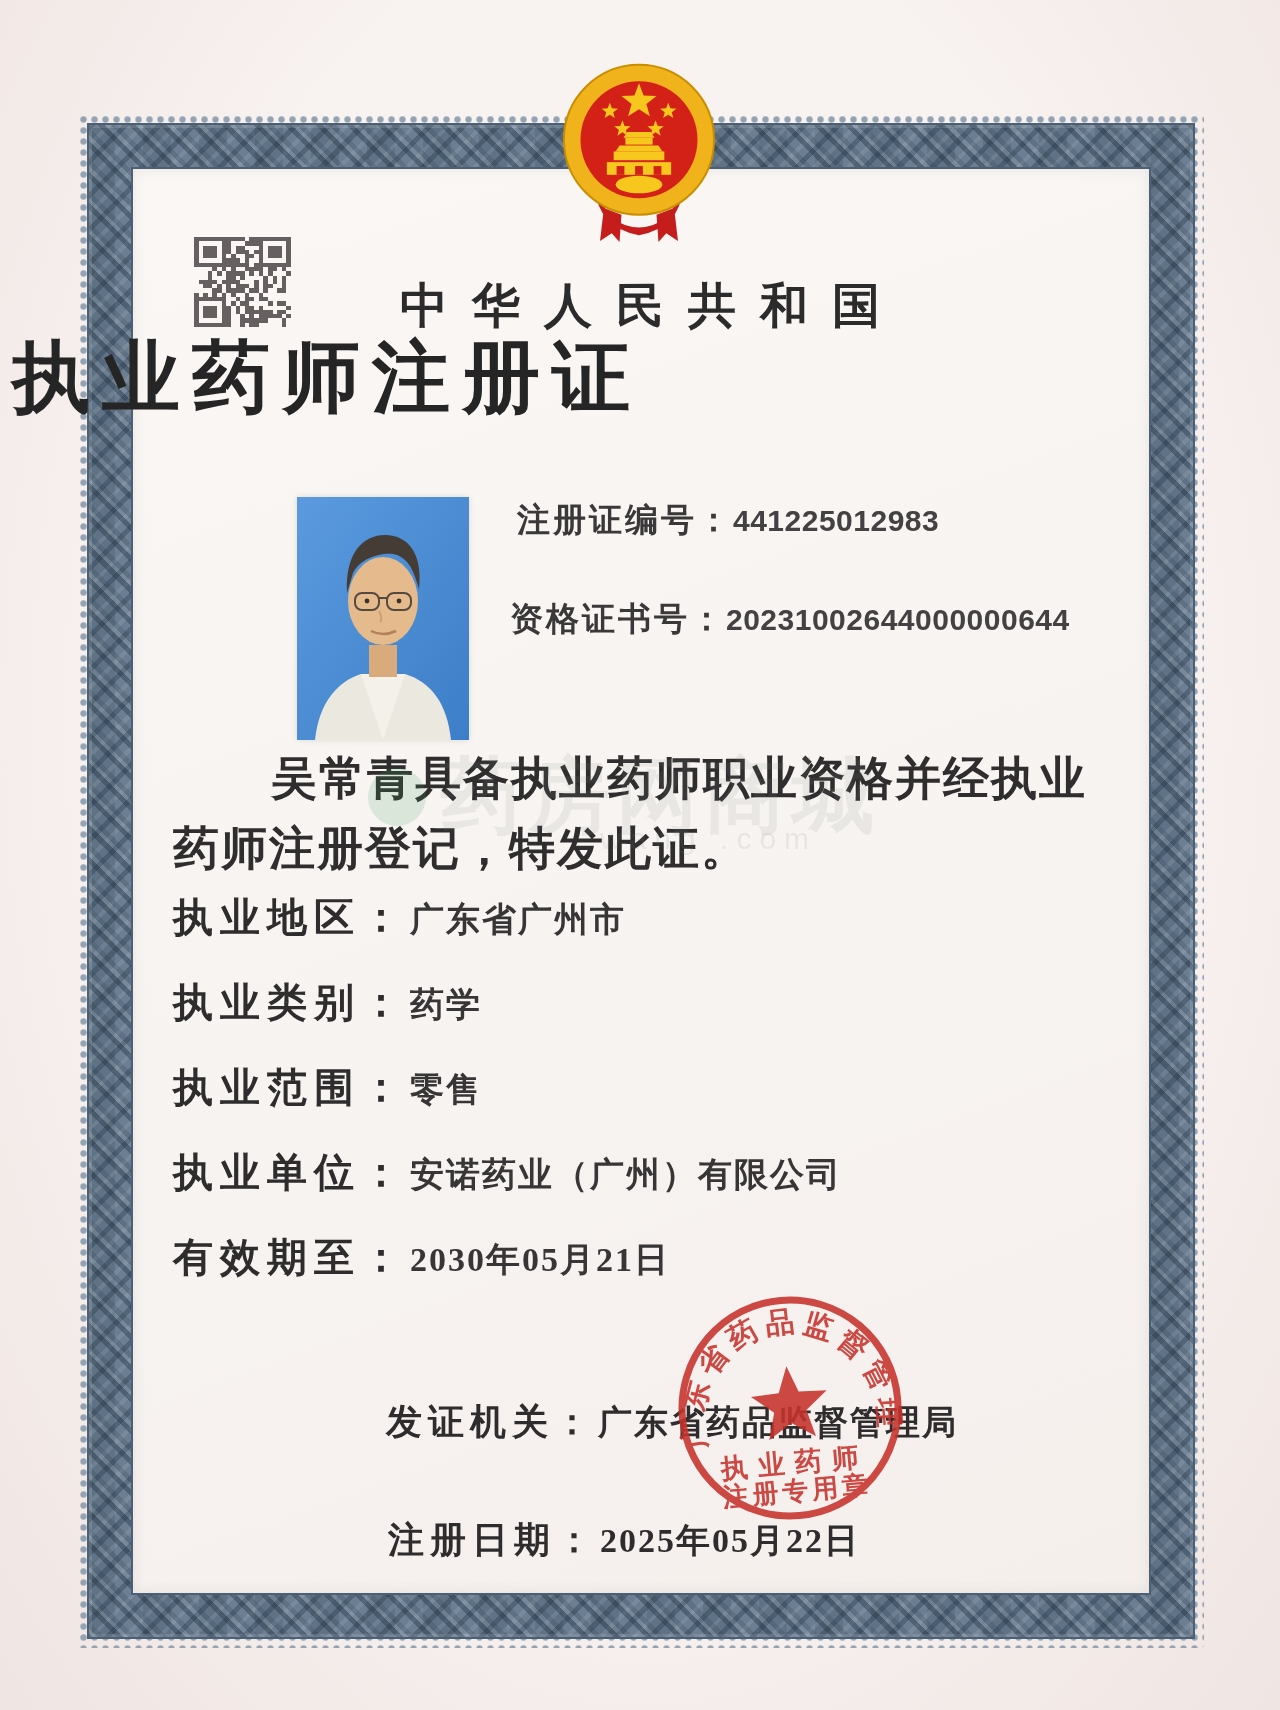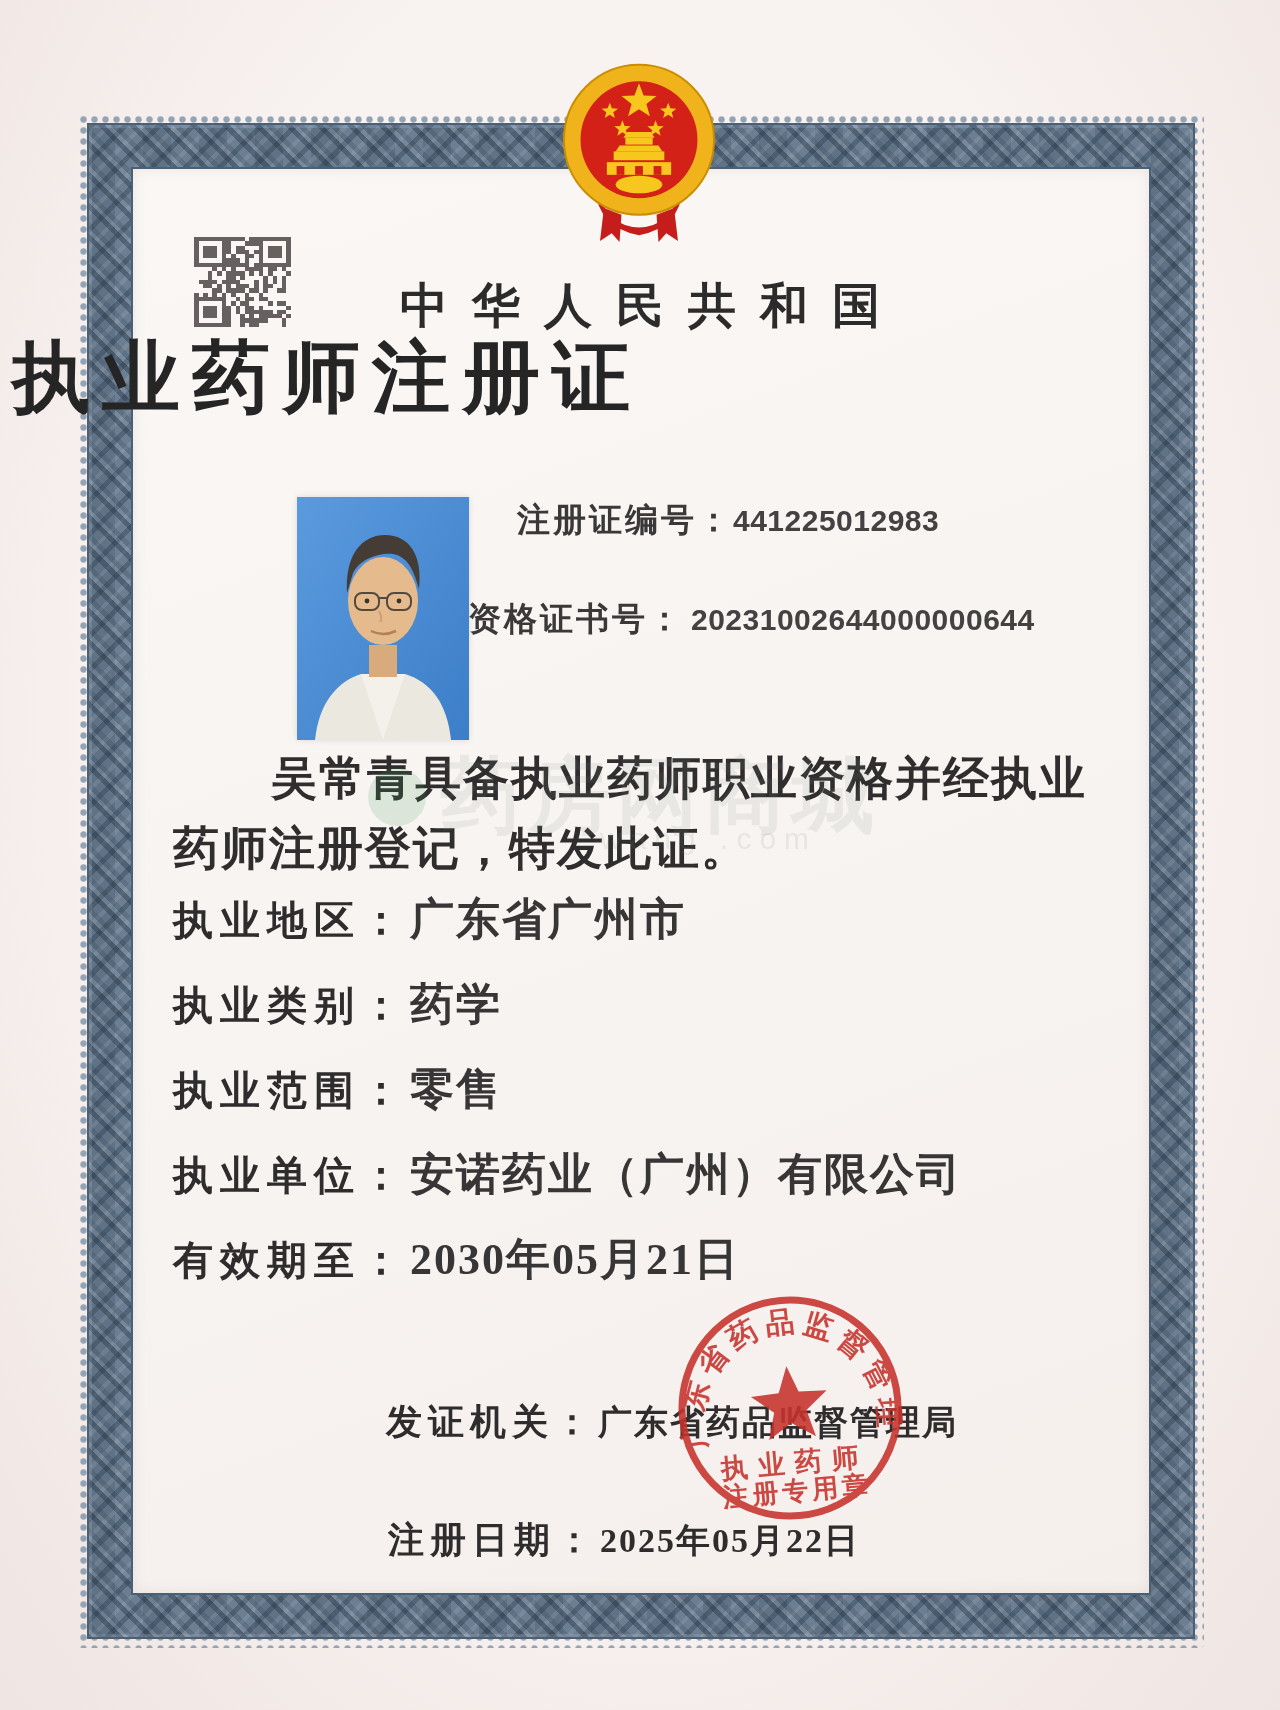--- a/index.html
+++ b/index.html
@@ -30,29 +30,29 @@
     font-size:48px;font-weight:700;letter-spacing:24px;text-indent:24px;color:#2c2b2b;}
   .main-title{position:absolute;left:0;top:326px;width:1280px;
     font-size:78px;font-weight:900;letter-spacing:12px;text-indent:12px;color:#262525;}
   
   .photo{position:absolute;left:297px;top:497px;width:172px;height:243px;box-shadow:0 0 6px rgba(0,0,0,.12);}
   
   .numline{position:absolute;display:flex;align-items:baseline;color:#3a3839;}
   .numline .lab{font-size:33px;font-weight:700;letter-spacing:3px;}
   .numline .val{font-family:"Liberation Sans","DejaVu Sans",sans-serif;font-size:30px;font-weight:600;letter-spacing:.5px;color:#434142;}
   .regno{left:499px;top:498px;margin-left:18px;}
-  .certno{left:468px;top:597px;gap:7px;}
+  .certno{left:510px;top:597px;}
   
   .stmt{position:absolute;color:#2f2d2e;font-size:46px;font-weight:600;letter-spacing:2px;white-space:nowrap;}
   .stmt1{left:247px;top:748px;margin-left:24px;}
   .stmt2{left:173px;top:818px;}
   
   .field{position:absolute;left:173px;display:flex;align-items:baseline;white-space:nowrap;}
   .field .lab{font-size:40px;font-weight:800;letter-spacing:7px;color:#2e2c2d;}
-  .field .val{font-size:44px;font-weight:600;letter-spacing:2px;color:#373536;margin-left:2px;font-family:Liberation Serif, serif;}
+  .field .val{font-size:34px;font-weight:600;letter-spacing:2px;color:#373536;margin-left:2px;font-family:Liberation Serif, serif;}
   
   .bottomline{position:absolute;display:flex;align-items:baseline;white-space:nowrap;color:#2e2c2d;}
   .bottomline .lab{font-size:36px;font-weight:800;letter-spacing:6px;}
   .bottomline .val{font-size:34px;font-weight:700;letter-spacing:2px;margin-left:2px;}
   .issuer{left:386px;top:1398px;z-index:2;}
   .regdate{left:388px;top:1516px;z-index:2;}
   
   .seal{position:absolute;left:670px;top:1288px;width:240px;height:240px;z-index:3;
         transform:rotate(-5deg);opacity:.88;}
   

